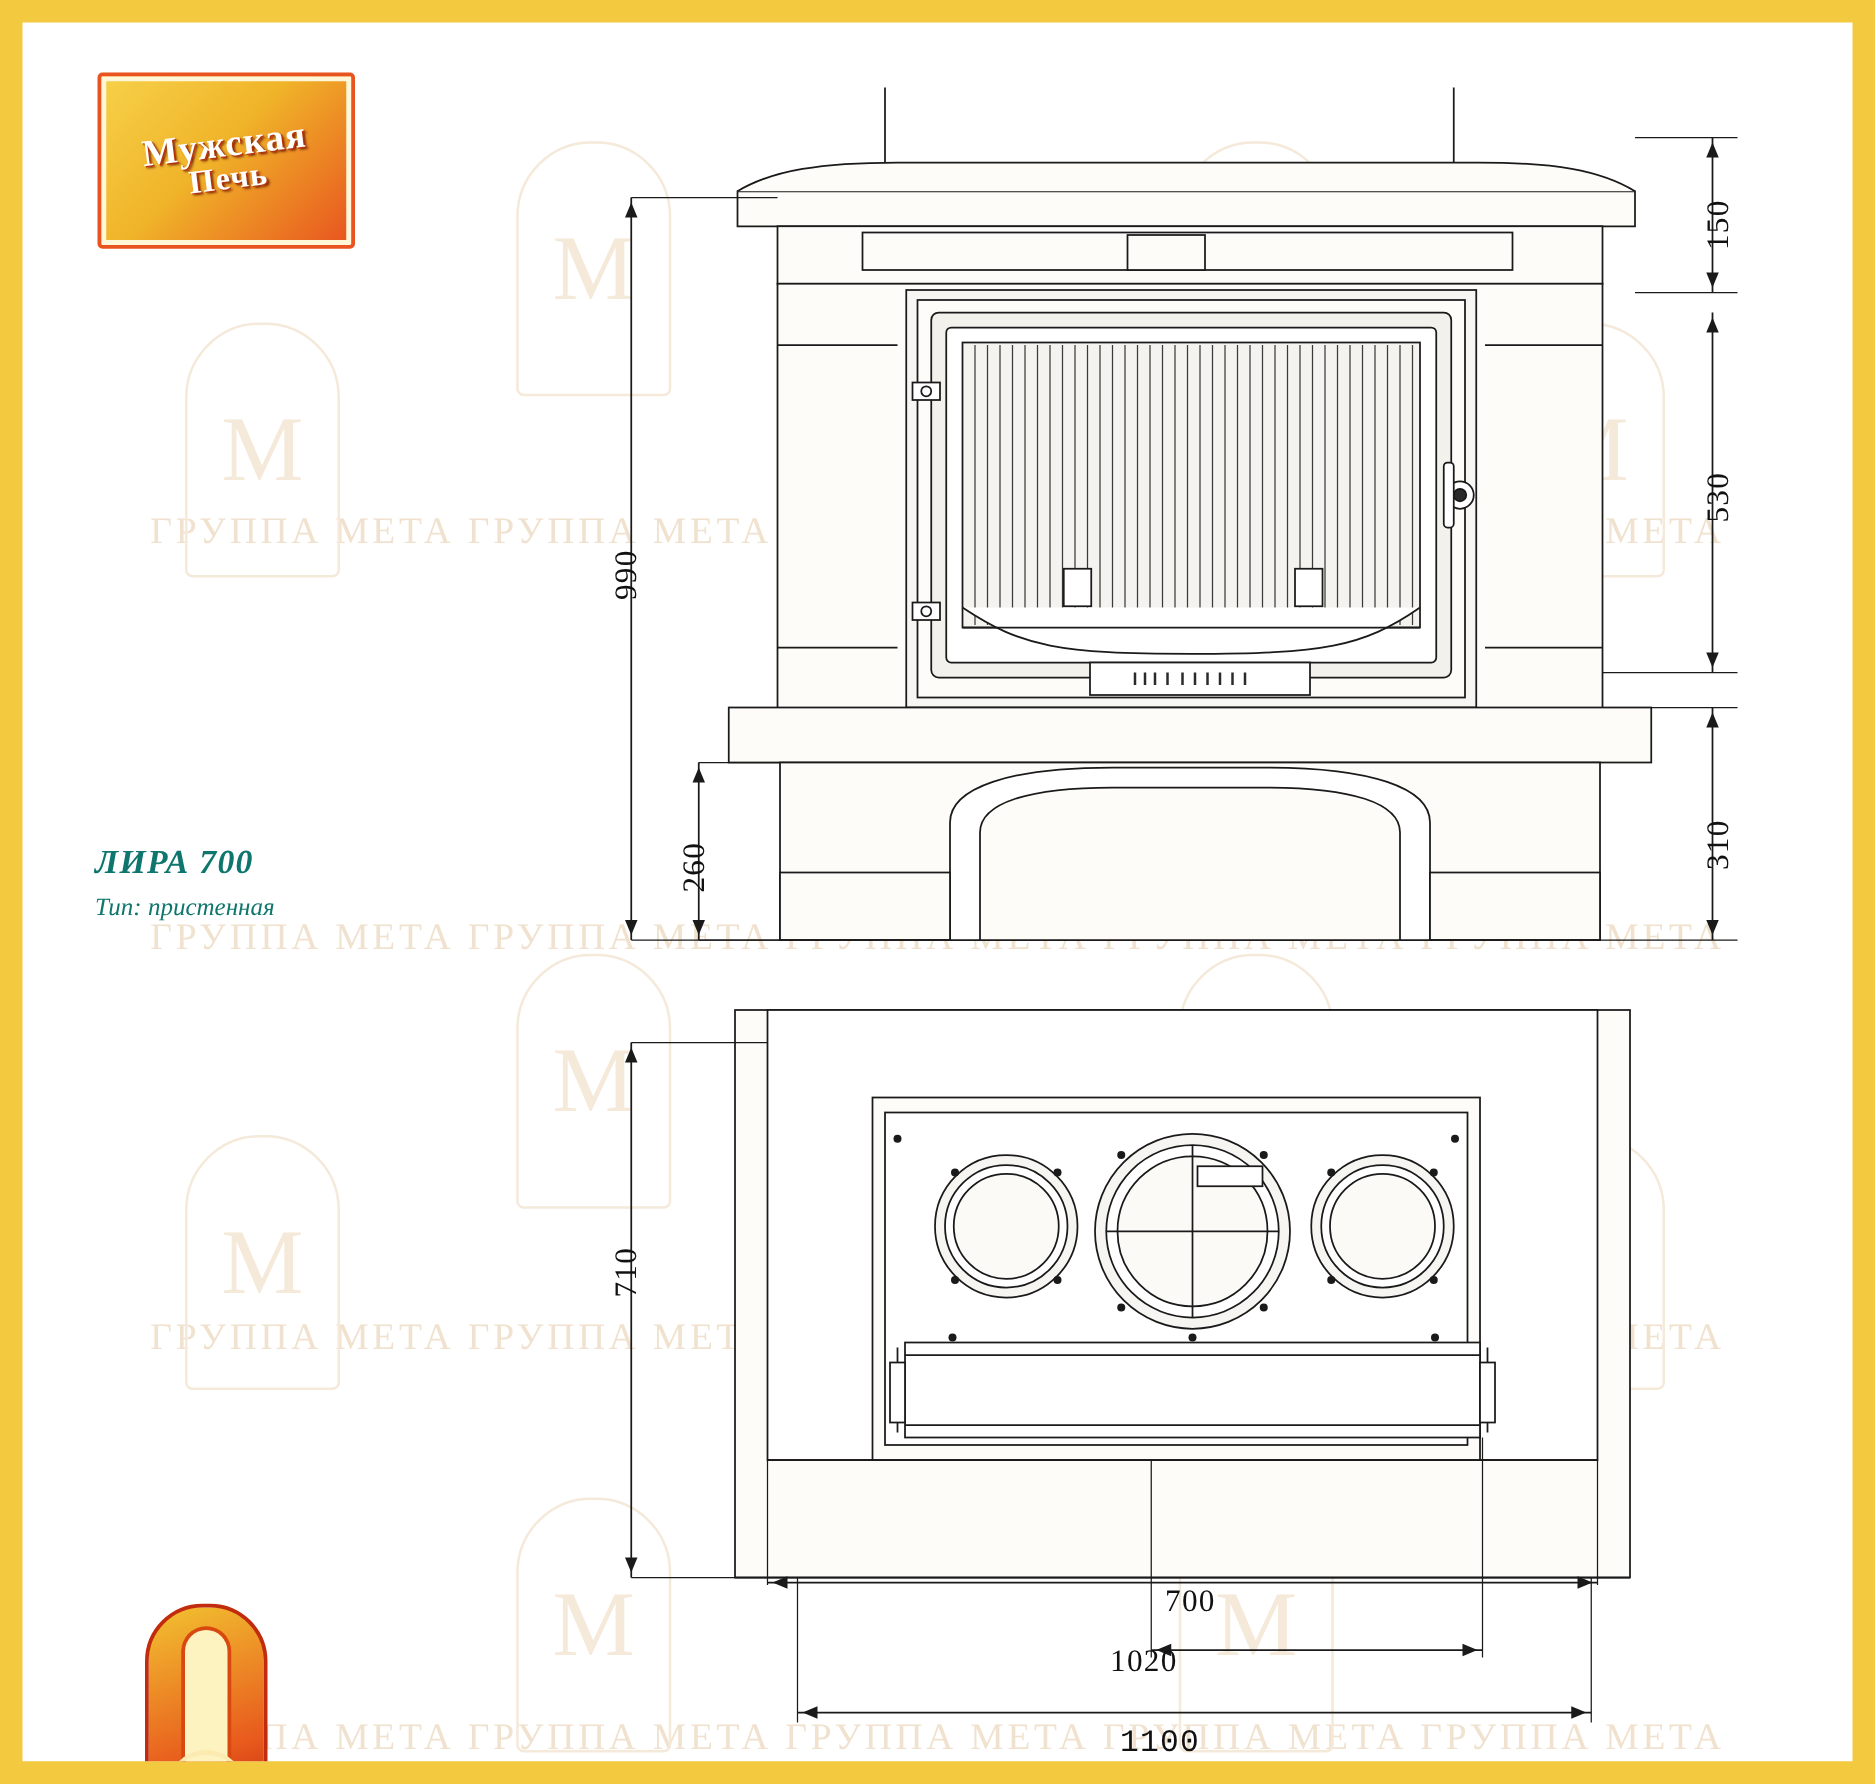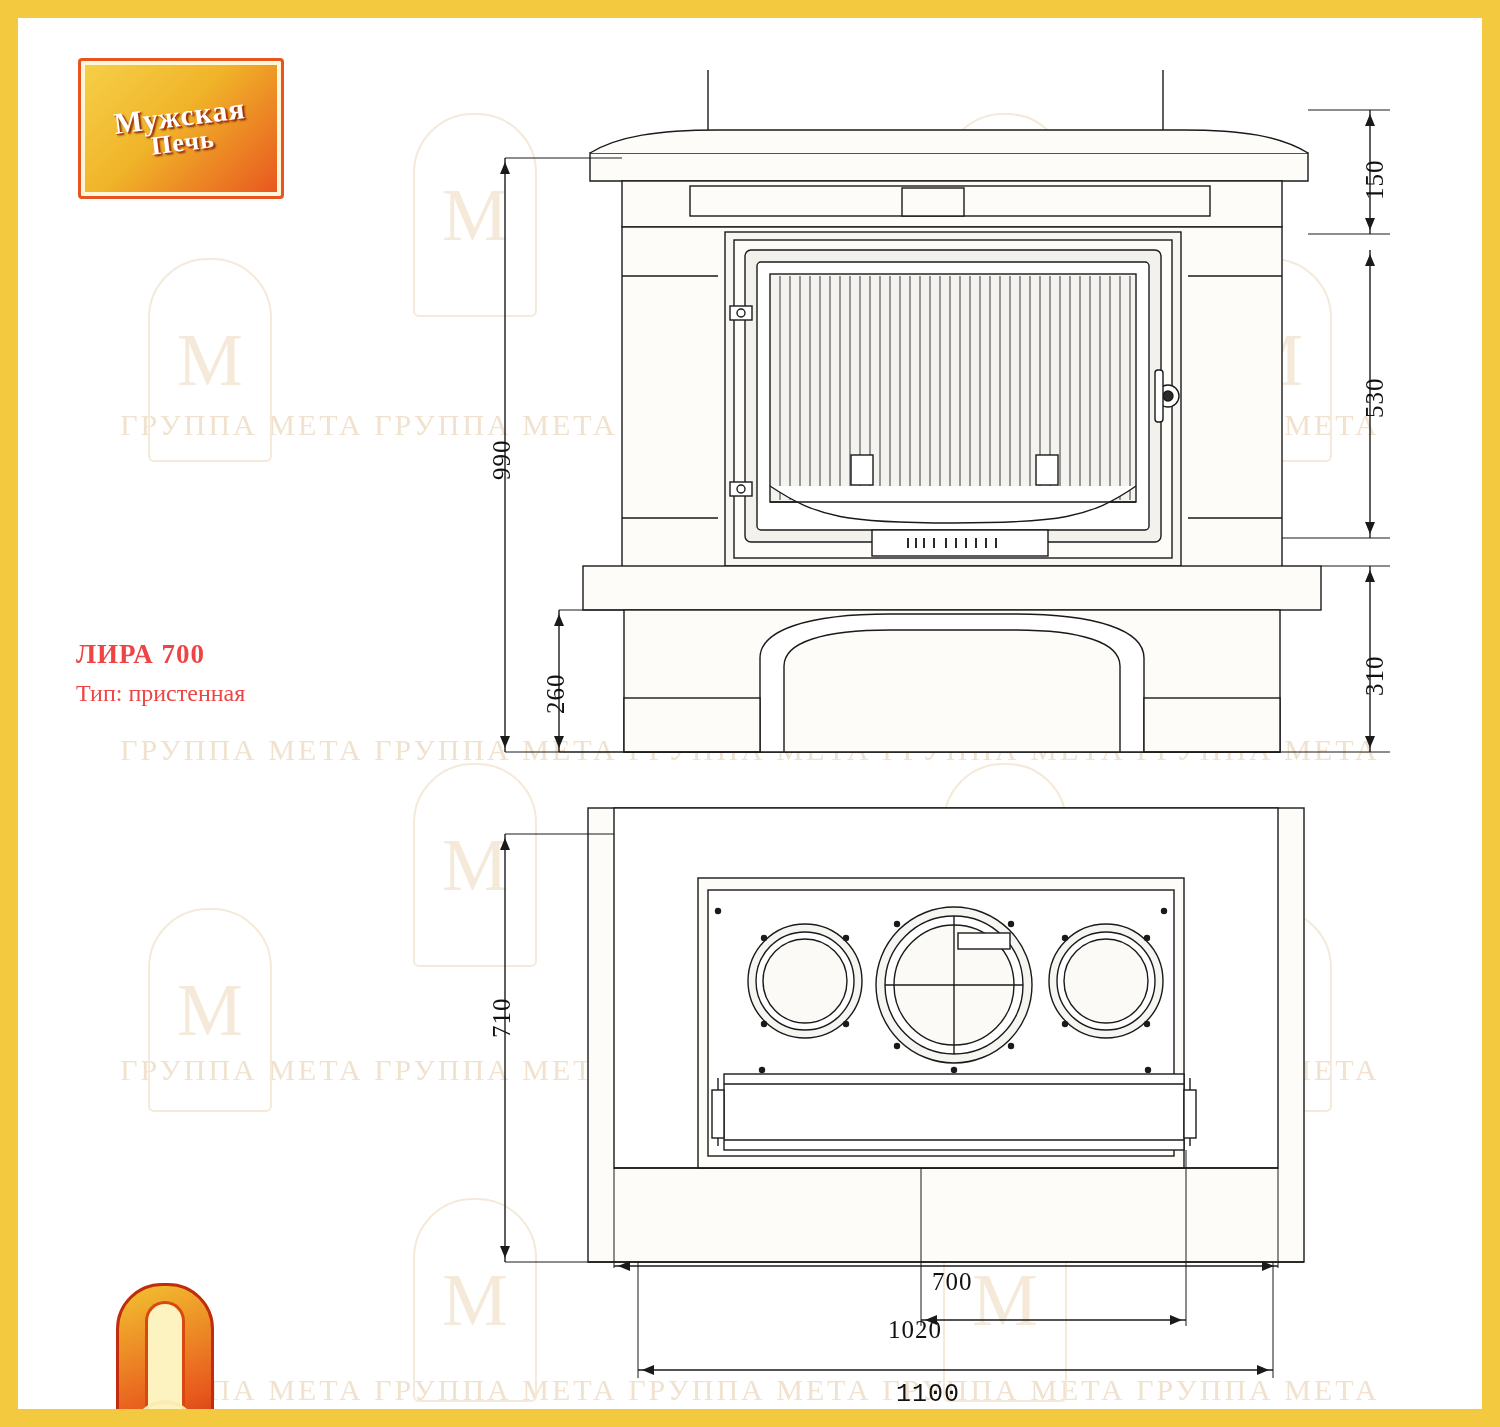--- a/index.html
+++ b/index.html
@@ -78,28 +78,29 @@
     box-shadow:0 0 0 3px #d8480f;
   }
   .emblem .swirl{
     position:absolute;left:12px;bottom:8px;width:68px;height:34px;
     border-top:4px solid #fcebb0;
     border-radius:50%/100% 100% 0 0;
   }
 
   
   .info{
-    position:absolute;left:58px;top:621px;width:470px;
-    color:#ef4444;
+    position:absolute;left:58px;top:656px;width:470px;
+    color:#0f766e;
+    font-style:italic;
   }
   .info .title{
     font-size:27px;font-weight:bold;letter-spacing:1px;margin-bottom:8px;
   }
   .info .line{
-    font-size:24px;line-height:1.3;
+    font-size:20px;line-height:1.3;
   }
 
   
   .draw{position:absolute;left:0;top:0;width:1464px;height:1391px;}
 
   
   .dim{
     position:absolute;
     font-family:"Liberation Serif", serif;
     font-size:25px;

